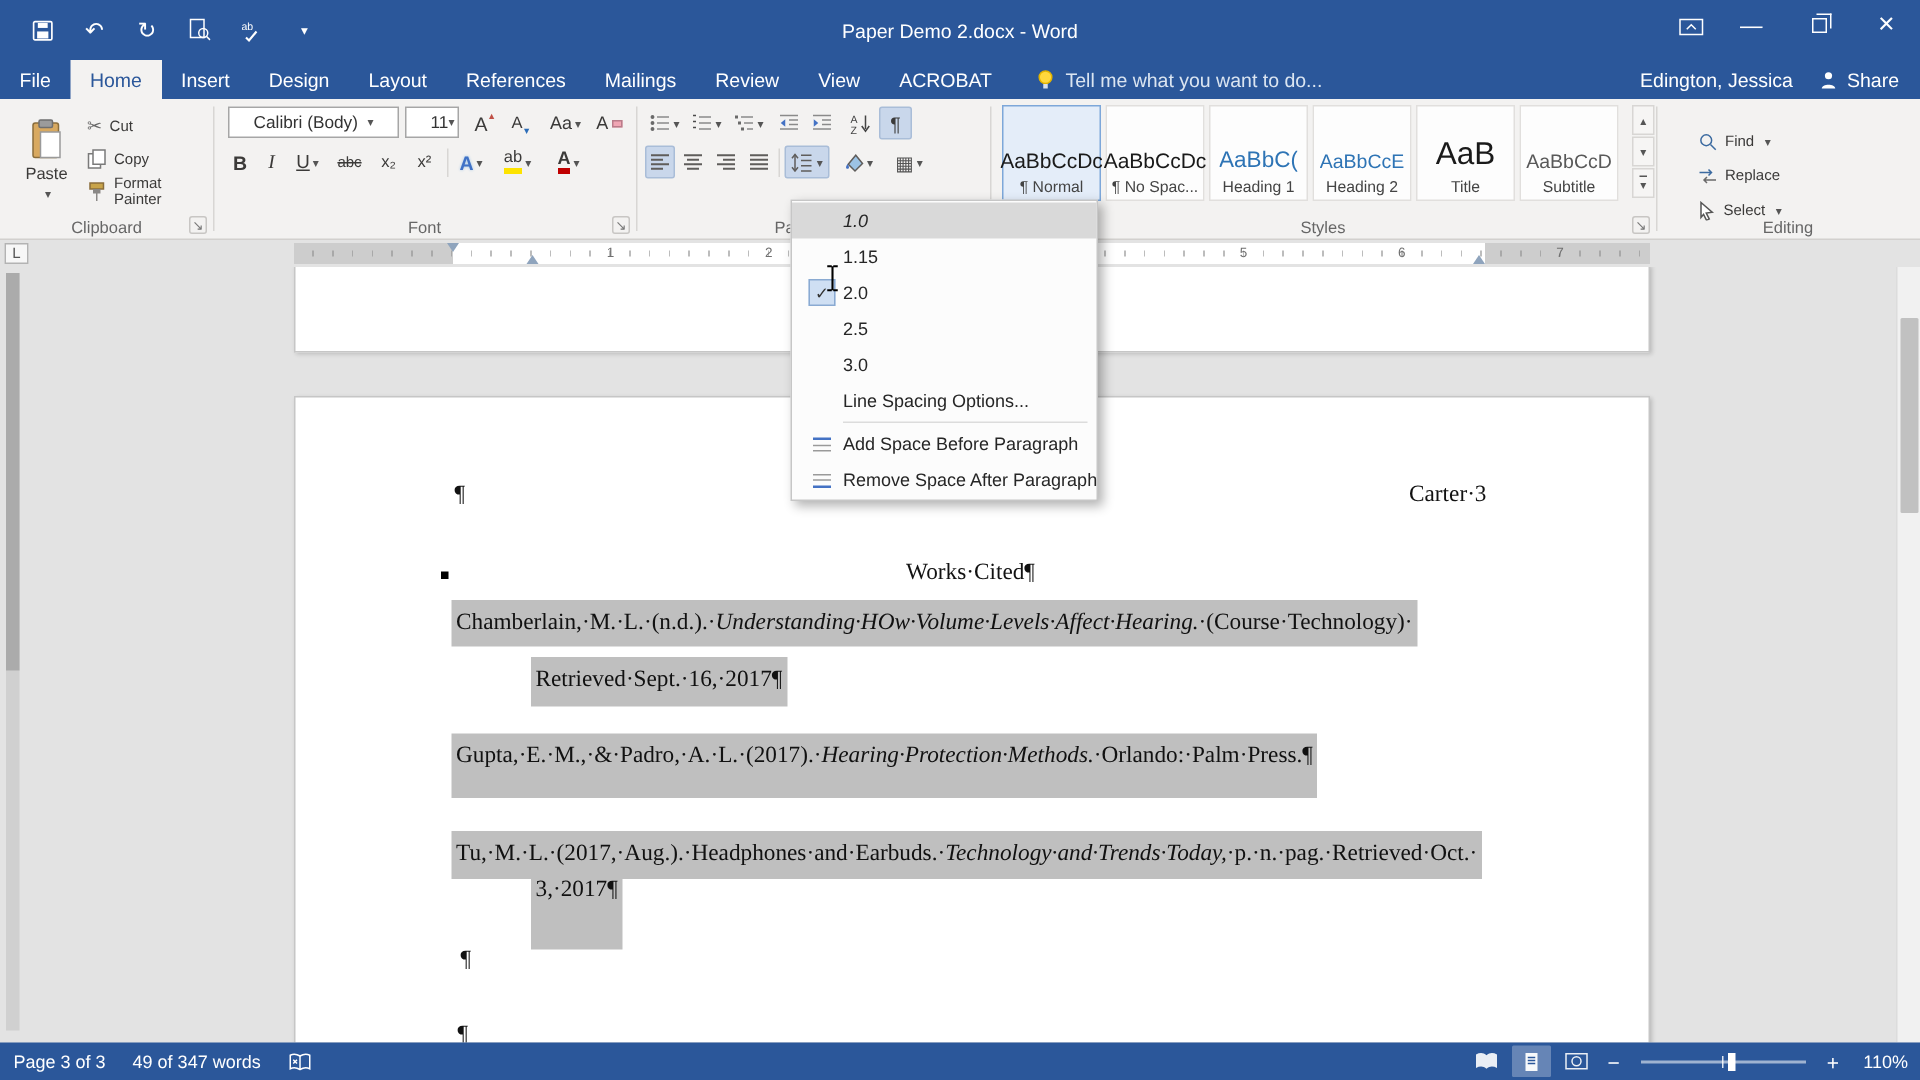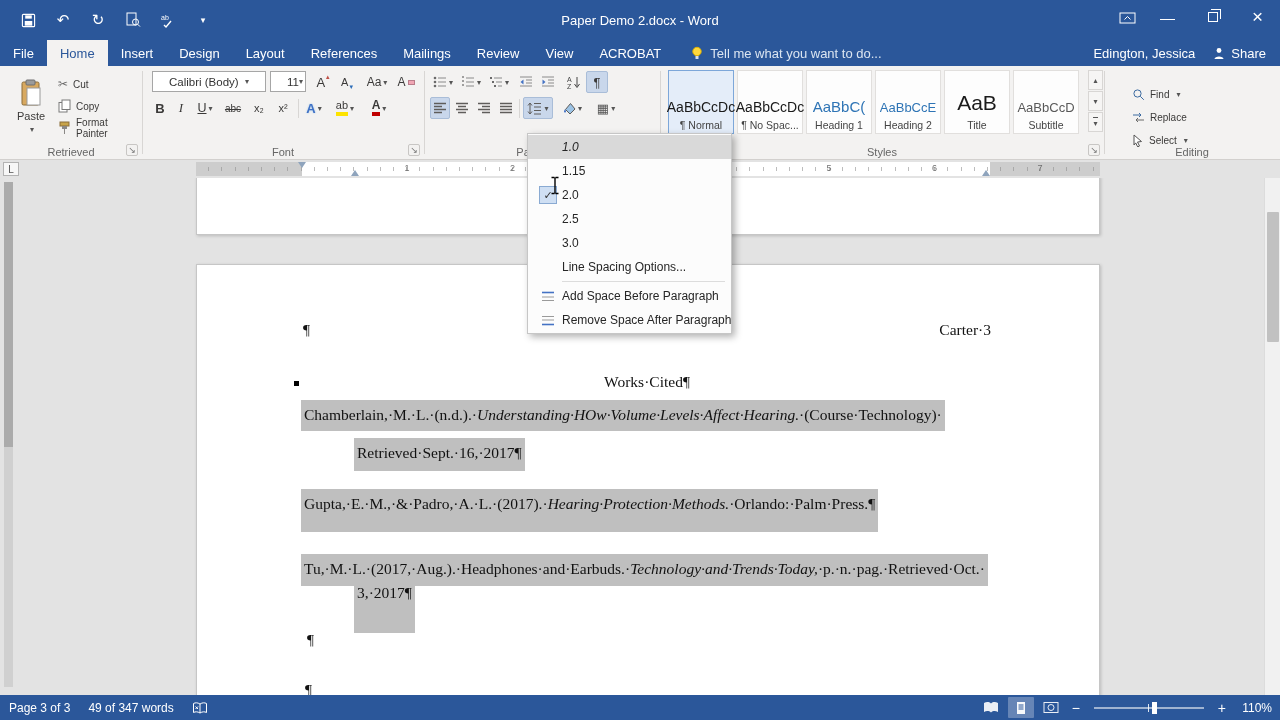--- a/index.html
+++ b/index.html
@@ -227,21 +227,21 @@
           </svg>
         <span class="smalllbl">Copy</span>
       </div>
       <div class="cliprow" style="top:52px;">
         <svg width="13" height="14" viewBox="0 0 13 14">
             <rect x="2" y="1" width="9" height="4" fill="#c8a44a" stroke="#8a6d3b"></rect>
             <path d="M4 5h5v3h-2v5h-1V8H4z" fill="#8a8886"></path>
           </svg>
         <span class="smalllbl">Format Painter</span>
       </div>
-      <div class="glabel">Retrieved</div>
+      <div class="glabel">Clipboard</div>
       <div class="launcher" style="right:4px;">↘</div>
     </div>
     <div class="gsep" style="left:142px;"></div>
 
     <div class="group" style="left:142px;width:282px;">
       <div class="combo" style="left:10px;width:114px;">
         <span>Calibri (Body)</span>
         <span class="car">▾</span>
       </div>
       <div class="combo" style="left:128px;width:36px;">

